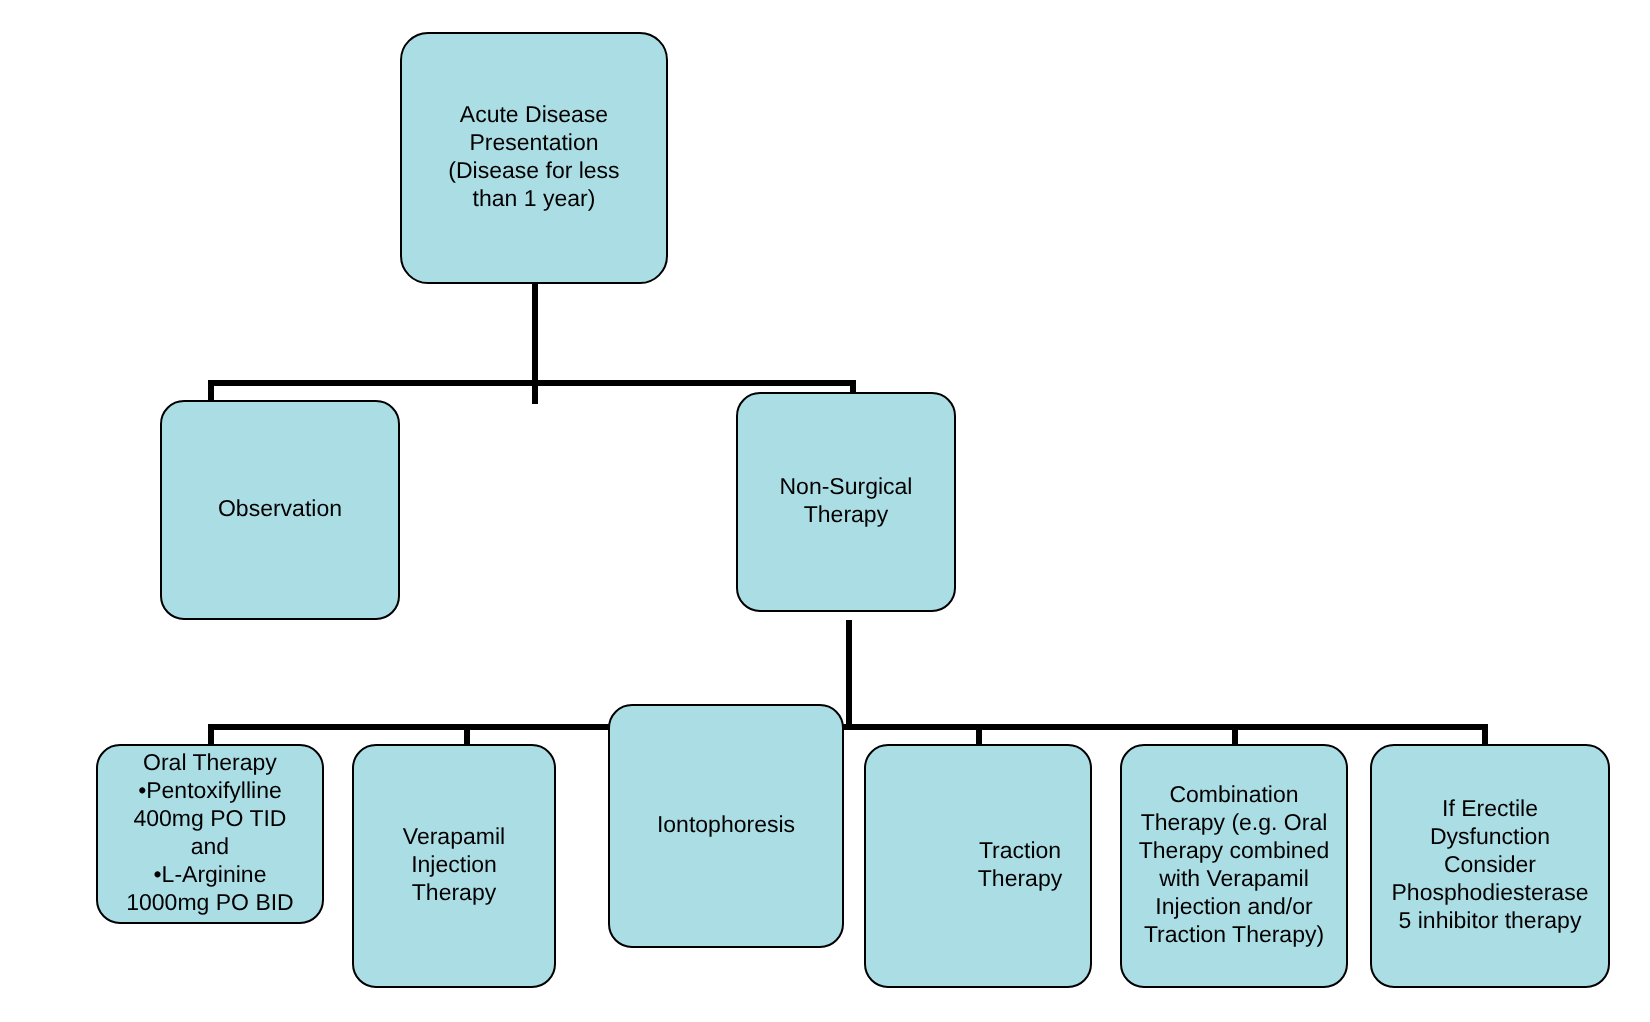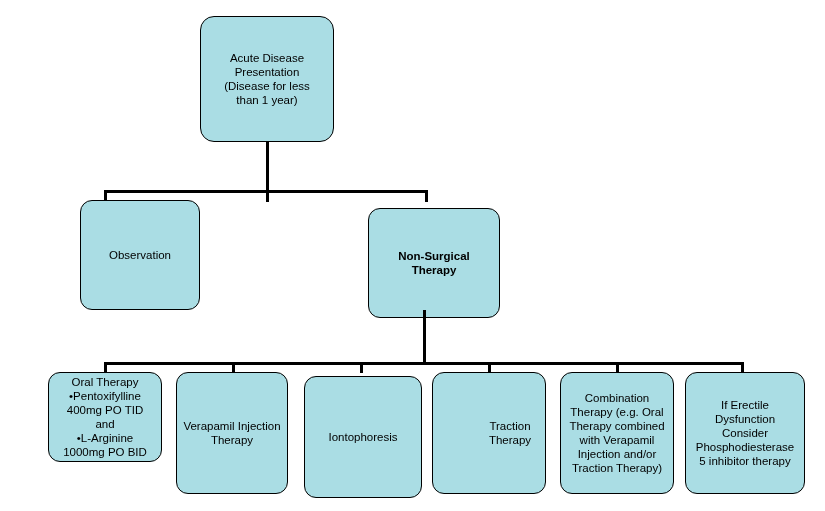--- a/index.html
+++ b/index.html
@@ -56,45 +56,45 @@
   <div class="edge h" style="left:104px; top:190px; width:324px;"></div>
 
   <div class="edge v" style="left:104px; top:190px; height:12px;"></div>
 
   <div class="edge v" style="left:425px; top:190px; height:12px;"></div>
 
   <div class="edge v" style="left:266px; top:190px; height:12px;"></div>
 
   <div class="node" style="left:44px; top:200px; width:120px; height:110px;margin-left:36px;">Observation</div>
 
-  <div class="node" style="left:368px; top:208px; width:132px; height:110px;font-weight:bold;">Non-Surgical
+  <div class="node" style="left:368px; top:196px; width:110px; height:110px;">Non-Surgical
 Therapy</div>
 
   <div class="edge v" style="left:423px; top:310px; height:52px;"></div>
 
   <div class="edge h" style="left:104px; top:362px; width:639px;"></div>
 
   <div class="edge v" style="left:104px; top:362px; height:11px;"></div>
   <div class="edge v" style="left:232px; top:362px; height:11px;"></div>
   <div class="edge v" style="left:360px; top:362px; height:11px;"></div>
   <div class="edge v" style="left:488px; top:362px; height:11px;"></div>
   <div class="edge v" style="left:616px; top:362px; height:11px;"></div>
   <div class="edge v" style="left:741px; top:362px; height:11px;"></div>
 
   <div class="node" style="left:48px; top:372px; width:114px; height:90px;">Oral Therapy
 •Pentoxifylline
 400mg PO TID
 and
 •L-Arginine
 1000mg PO BID</div>
 
-  <div class="node" style="left:176px; top:372px; width:112px; height:122px;">Verapamil Injection
+  <div class="node" style="left:176px; top:372px; width:102px; height:122px;">Verapamil Injection
 Therapy</div>
 
-  <div class="node" style="left:304px; top:376px; width:118px; height:122px;">Iontophoresis</div>
+  <div class="node" style="left:304px; top:352px; width:118px; height:122px;">Iontophoresis</div>
 
   <div class="node" style="left:432px; top:372px; width:114px; height:122px;padding-left:48px;">Traction Therapy</div>
 
   <div class="node" style="left:560px; top:372px; width:114px; height:122px;text-align:center;">Combination
 Therapy (e.g. Oral
 Therapy combined
 with Verapamil
 Injection and/or
 Traction Therapy)</div>
 

